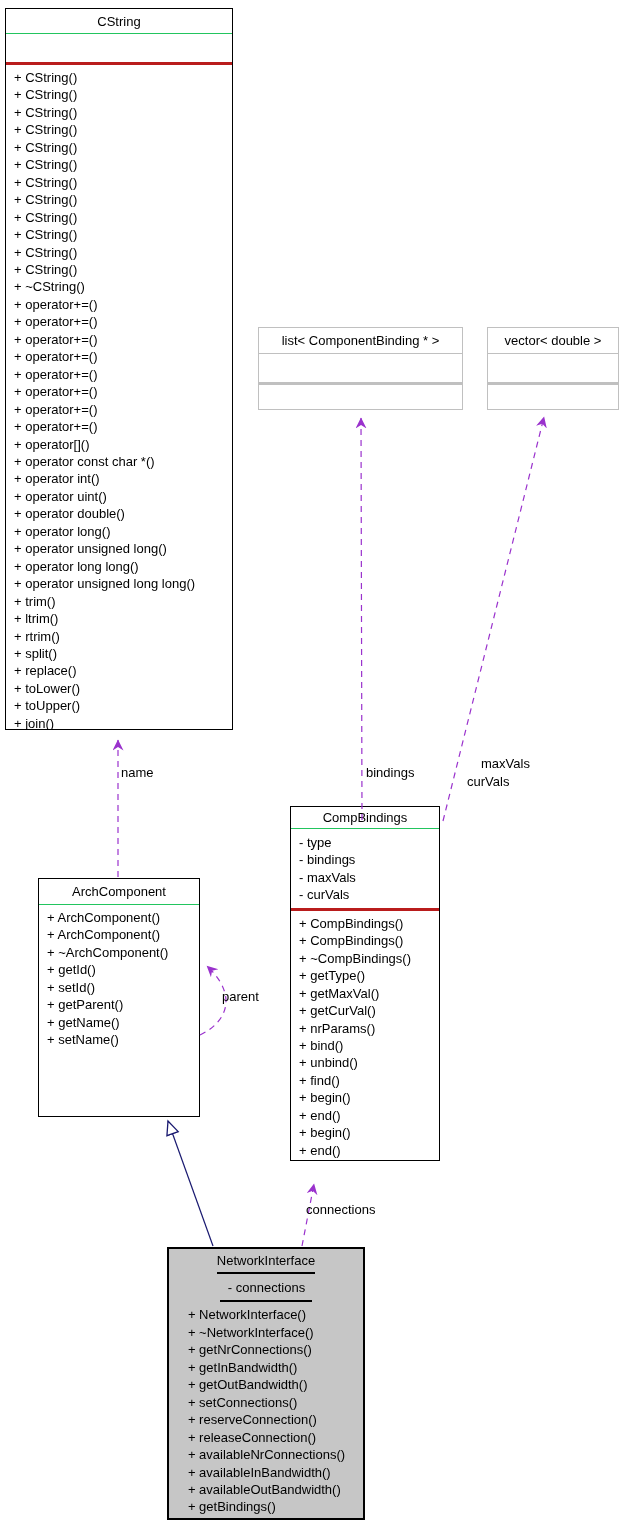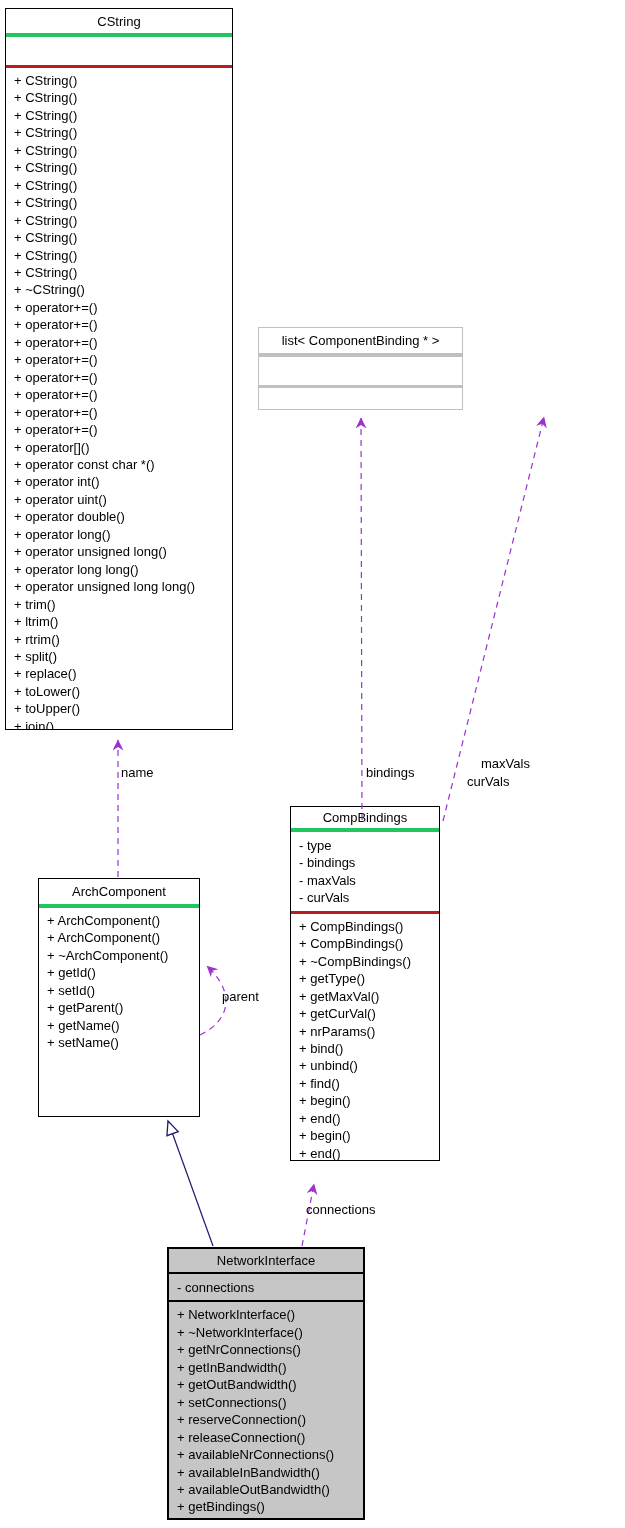--- a/index.html
+++ b/index.html
@@ -9,21 +9,21 @@
     font-size:13px;color:#000;overflow:hidden;
   }
   .classbox{
     position:absolute;background:#ffffff;border:1px solid #000;
     display:flex;flex-direction:column;box-sizing:border-box;overflow:hidden;
   }
   .classbox.template{border-color:#c0c0c0;}
   .classbox.highlight{background:#c6c6c6;border:2px solid #000;}
   .box-title{
     flex:0 0 auto;display:flex;align-items:center;justify-content:center;
-    border-bottom:4px solid #22c55e;white-space:nowrap;
+    border-bottom:1px solid #22c55e;white-space:nowrap;
   }
   .template .box-title{border-bottom-color:#c0c0c0;}
   .highlight .box-title{border-bottom:2px solid #000;}
   .box-attrs{
     flex:0 0 auto;border-bottom:3px solid #b91c1c;padding:5px 7px 4px 8px;
   }
   .template .box-attrs{border-bottom-color:#c0c0c0;}
   .highlight .box-attrs{border-bottom:2px solid #000;}
   .box-methods{flex:1 1 auto;padding:4px 7px 2px 8px;}
   .mrow{line-height:17.45px;white-space:nowrap;}
@@ -79,20 +79,25 @@
         <div class="mrow">+ join()</div>
       </div>
   </div>
 
   <div class="classbox template" style="left:258px;top:327px;width:205px;height:83px;">
     <div class="box-title" style="height:25px;">list&lt; ComponentBinding * &gt;</div>
     <div class="box-attrs" style="height:28px;padding:0;"></div>
     <div class="box-methods"></div>
   </div>
 
+  <div class="classbox template" style="left:487px;top:327px;width:132px;height:83px;">
+    <div class="box-title" style="height:25px;">vector&lt; double &gt;</div>
+    <div class="box-attrs" style="height:28px;padding:0;"></div>
+    <div class="box-methods"></div>
+  </div>
 
   <div class="classbox" style="left:290px;top:806px;width:150px;height:355px;">
     <div class="box-title" style="height:21px;">CompBindings</div>
     <div class="box-attrs">
         <div class="mrow">- type</div>
         <div class="mrow">- bindings</div>
         <div class="mrow">- maxVals</div>
         <div class="mrow">- curVals</div>
       </div>
     <div class="box-methods">
@@ -120,21 +125,21 @@
         <div class="mrow">+ ArchComponent()</div>
         <div class="mrow">+ ~ArchComponent()</div>
         <div class="mrow">+ getId()</div>
         <div class="mrow">+ setId()</div>
         <div class="mrow">+ getParent()</div>
         <div class="mrow">+ getName()</div>
         <div class="mrow">+ setName()</div>
       </div>
   </div>
 
-  <div class="classbox highlight" style="left:167px;top:1247px;width:198px;height:273px;">
+  <div class="classbox highlight" style="left:167px;top:1247px;width:198px;height:273px;align-items:center;">
     <div class="box-title" style="height:23px;">NetworkInterface</div>
     <div class="box-attrs">
         <div class="mrow">- connections</div>
       </div>
     <div class="box-methods">
         <div class="mrow">+ NetworkInterface()</div>
         <div class="mrow">+ ~NetworkInterface()</div>
         <div class="mrow">+ getNrConnections()</div>
         <div class="mrow">+ getInBandwidth()</div>
         <div class="mrow">+ getOutBandwidth()</div>

